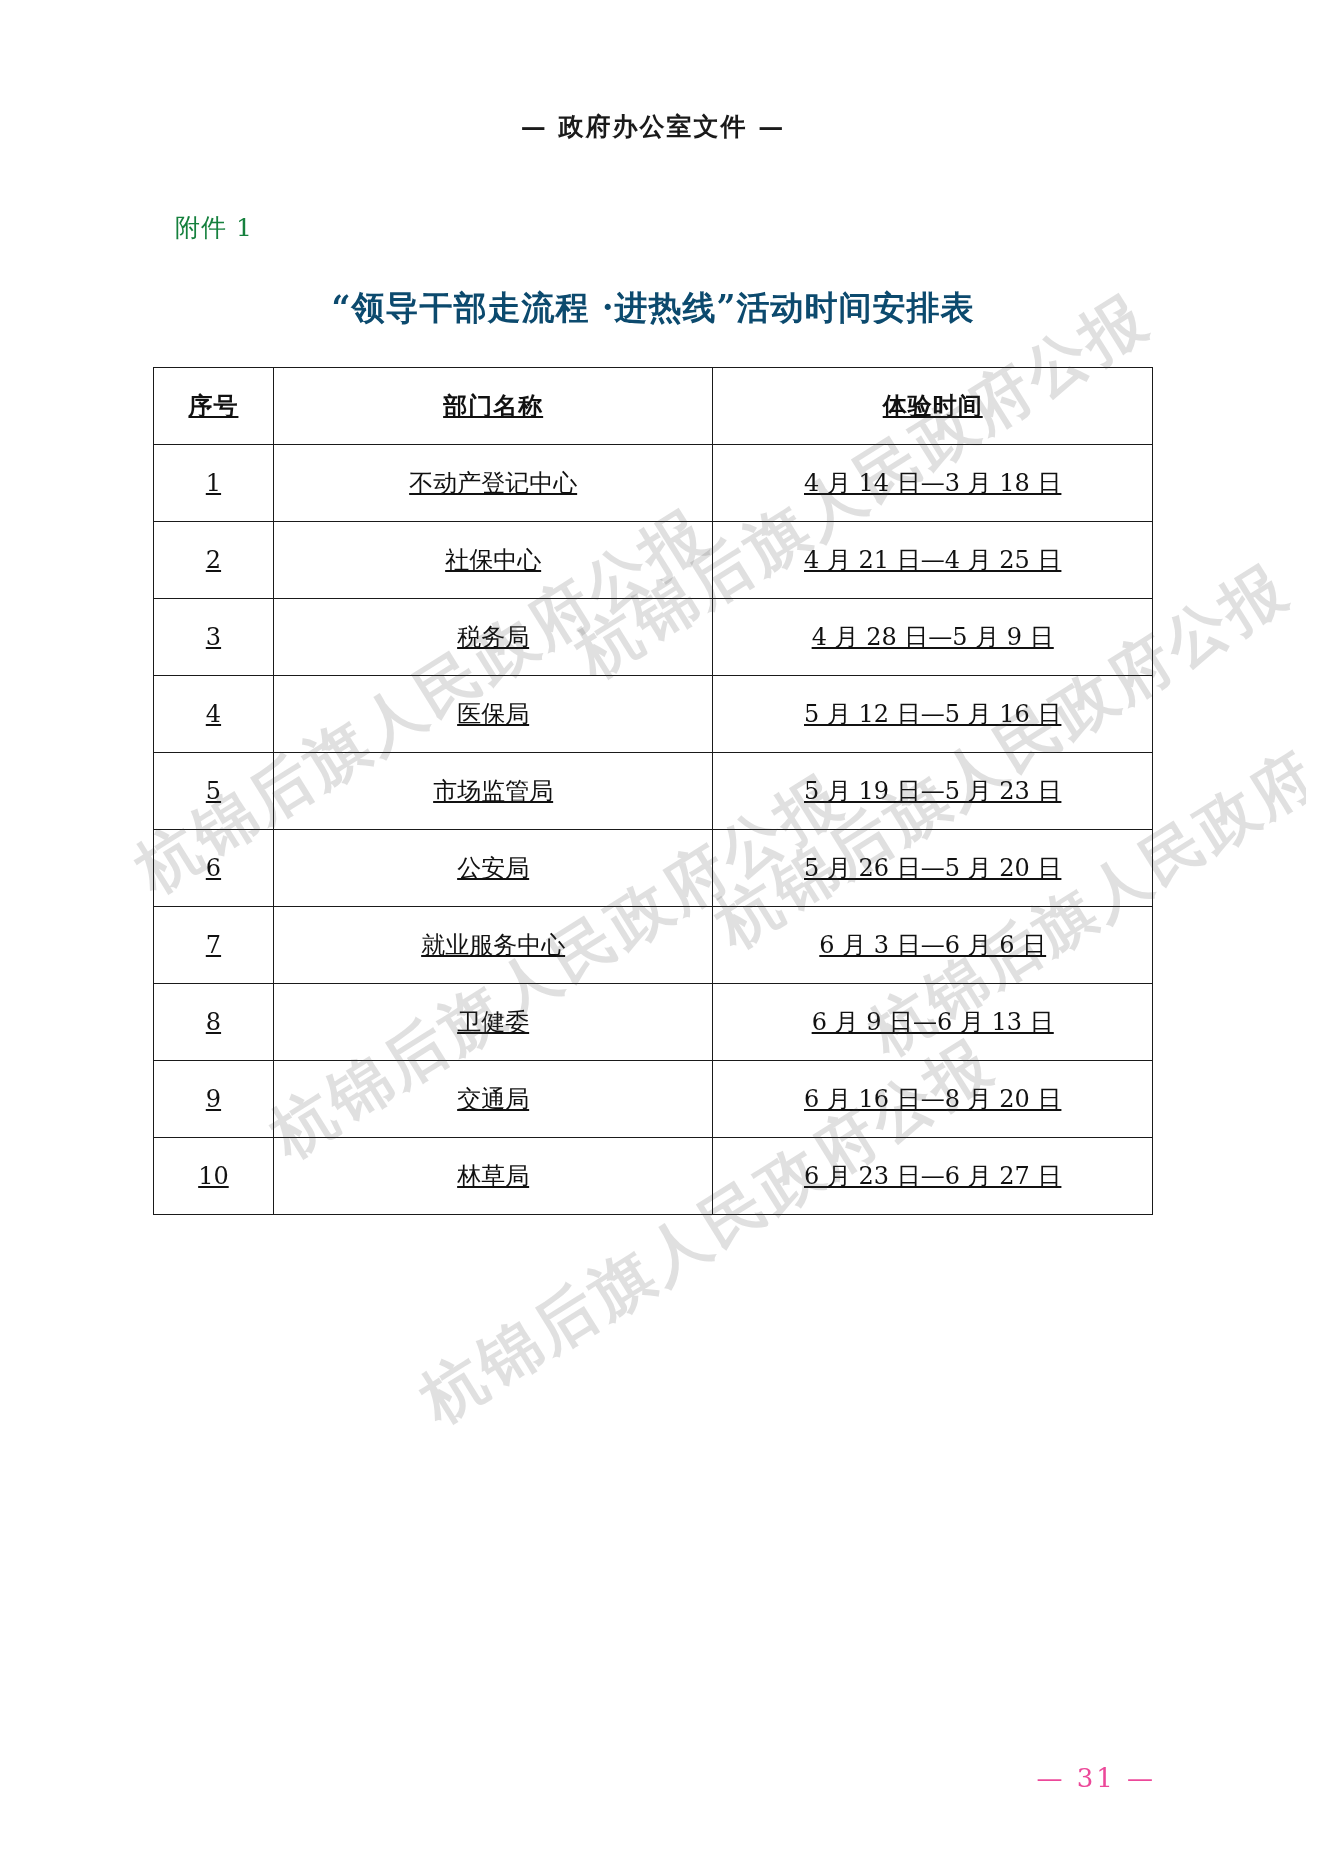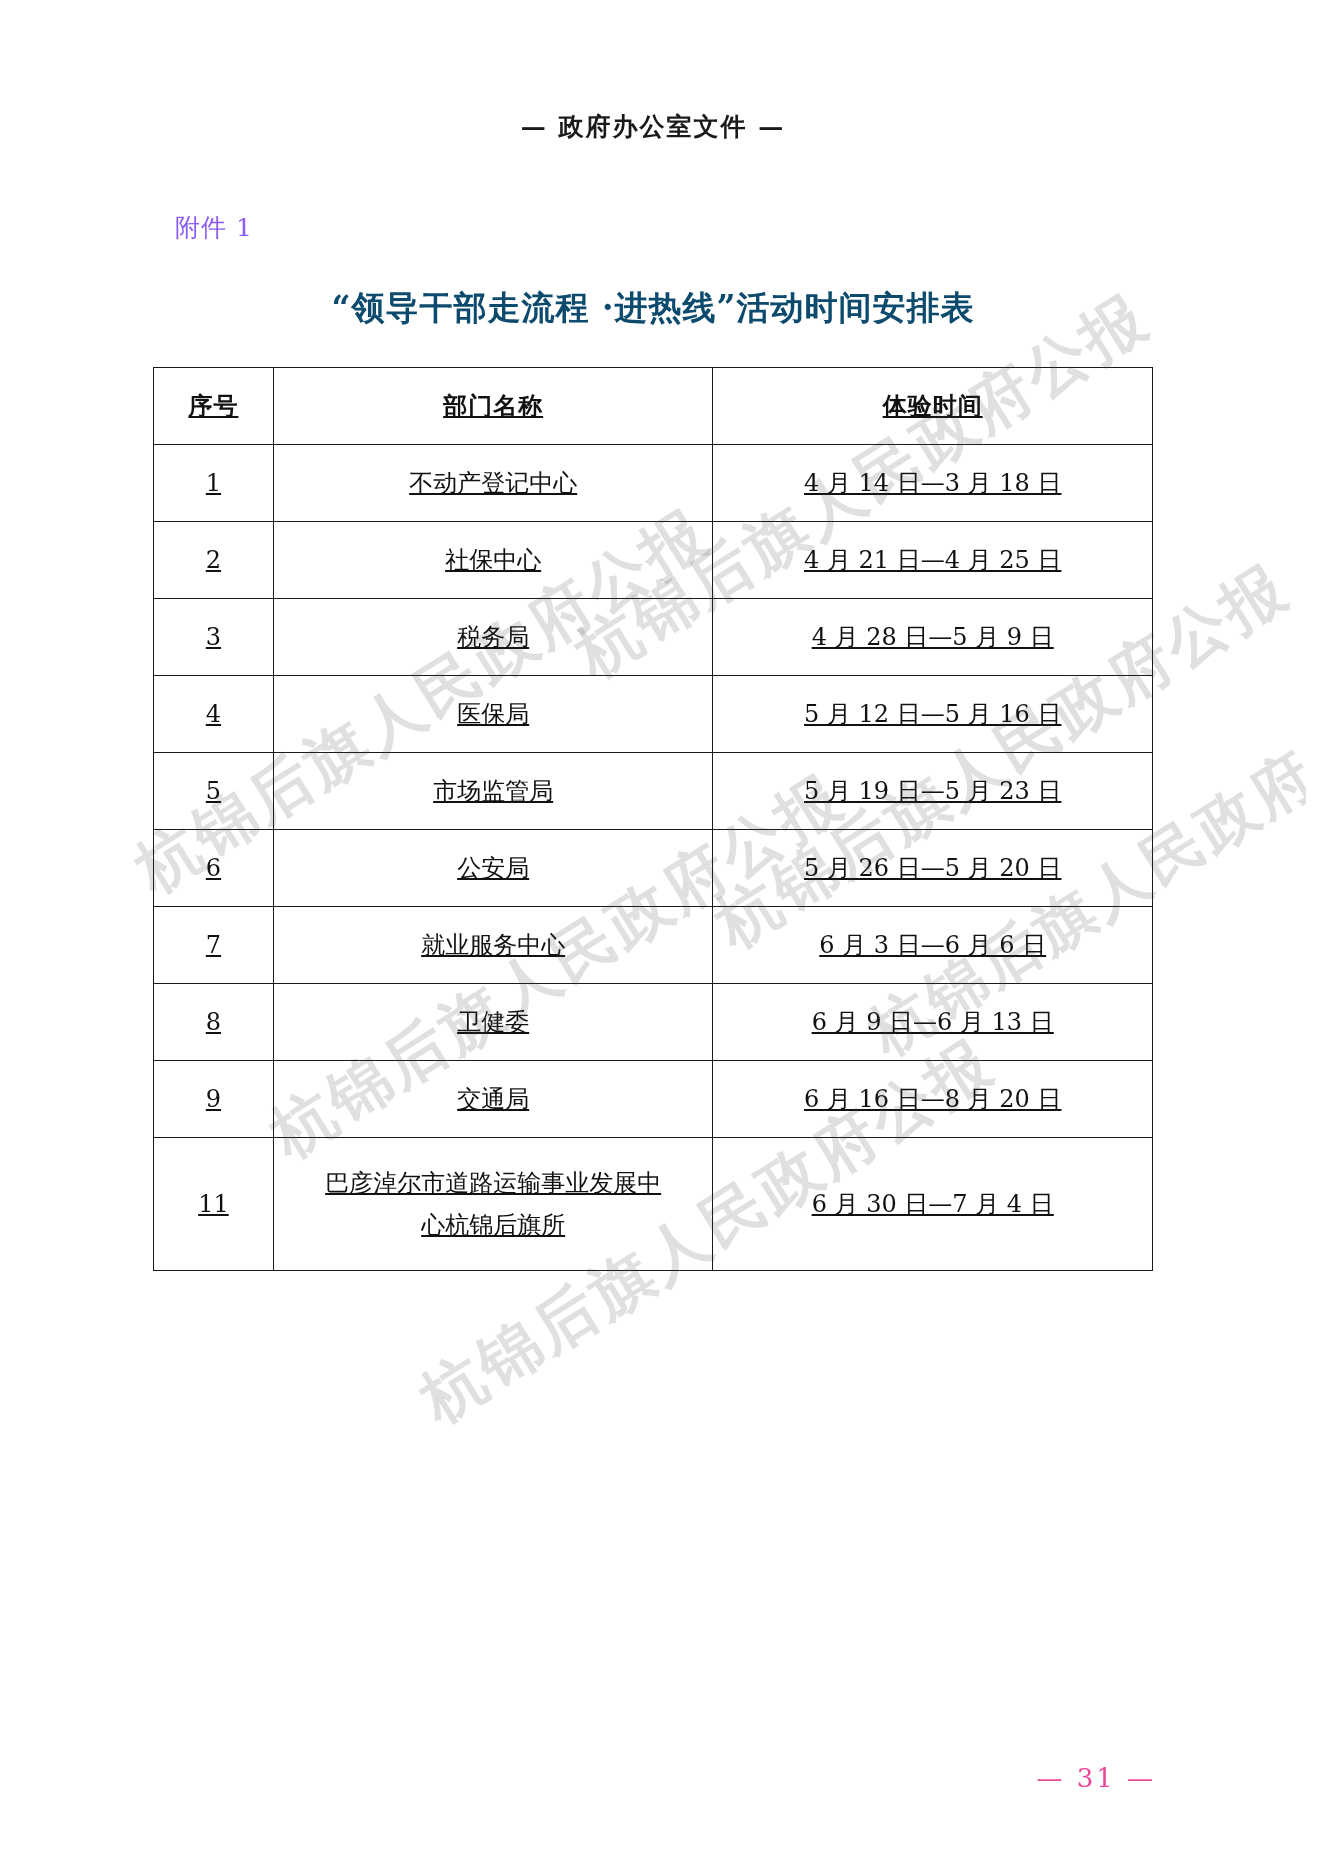--- a/index.html
+++ b/index.html
@@ -31,21 +31,21 @@
     padding-top: 110px;
     font-family: "DejaVu Serif", "Liberation Serif", serif;
     color: #1a1a1a;
   }
 
   
   .attach-label {
     margin: 68px 0 0 175px;
     font-size: 25px;
     letter-spacing: 1px;
-    color: #8b5cf6;
+    color: #15803d;
   }
 
   
   .doc-title {
     text-align: center;
     font-size: 33px;
     font-weight: bold;
     letter-spacing: 1px;
     margin-top: 42px;
     color: #0c4a6e;
@@ -185,26 +185,24 @@
         <tr>
           <td>8</td>
           <td>卫健委</td>
           <td>6 月 9 日—6 月 13 日</td>
         </tr>
         <tr>
           <td>9</td>
           <td>交通局</td>
           <td>6 月 16 日—8 月 20 日</td>
         </tr>
-        <tr class="tall">
-          <td>11</td>
-          <td>
-            <span class="dept-multiline">巴彦淖尔市道路运输事业发展中心杭锦后旗所</span>
-          </td>
-          <td>6 月 30 日—7 月 4 日</td>
+        <tr>
+          <td>10</td>
+          <td>林草局</td>
+          <td>6 月 23 日—6 月 27 日</td>
         </tr>
       </tbody>
     </table>
   </div>
 
   <div class="page-number">— 31 —</div>
 
   <div class="wm-layer">
     <div class="wm wm1">杭锦后旗人民政府公报</div>
     <div class="wm wm2">杭锦后旗人民政府公报</div>

